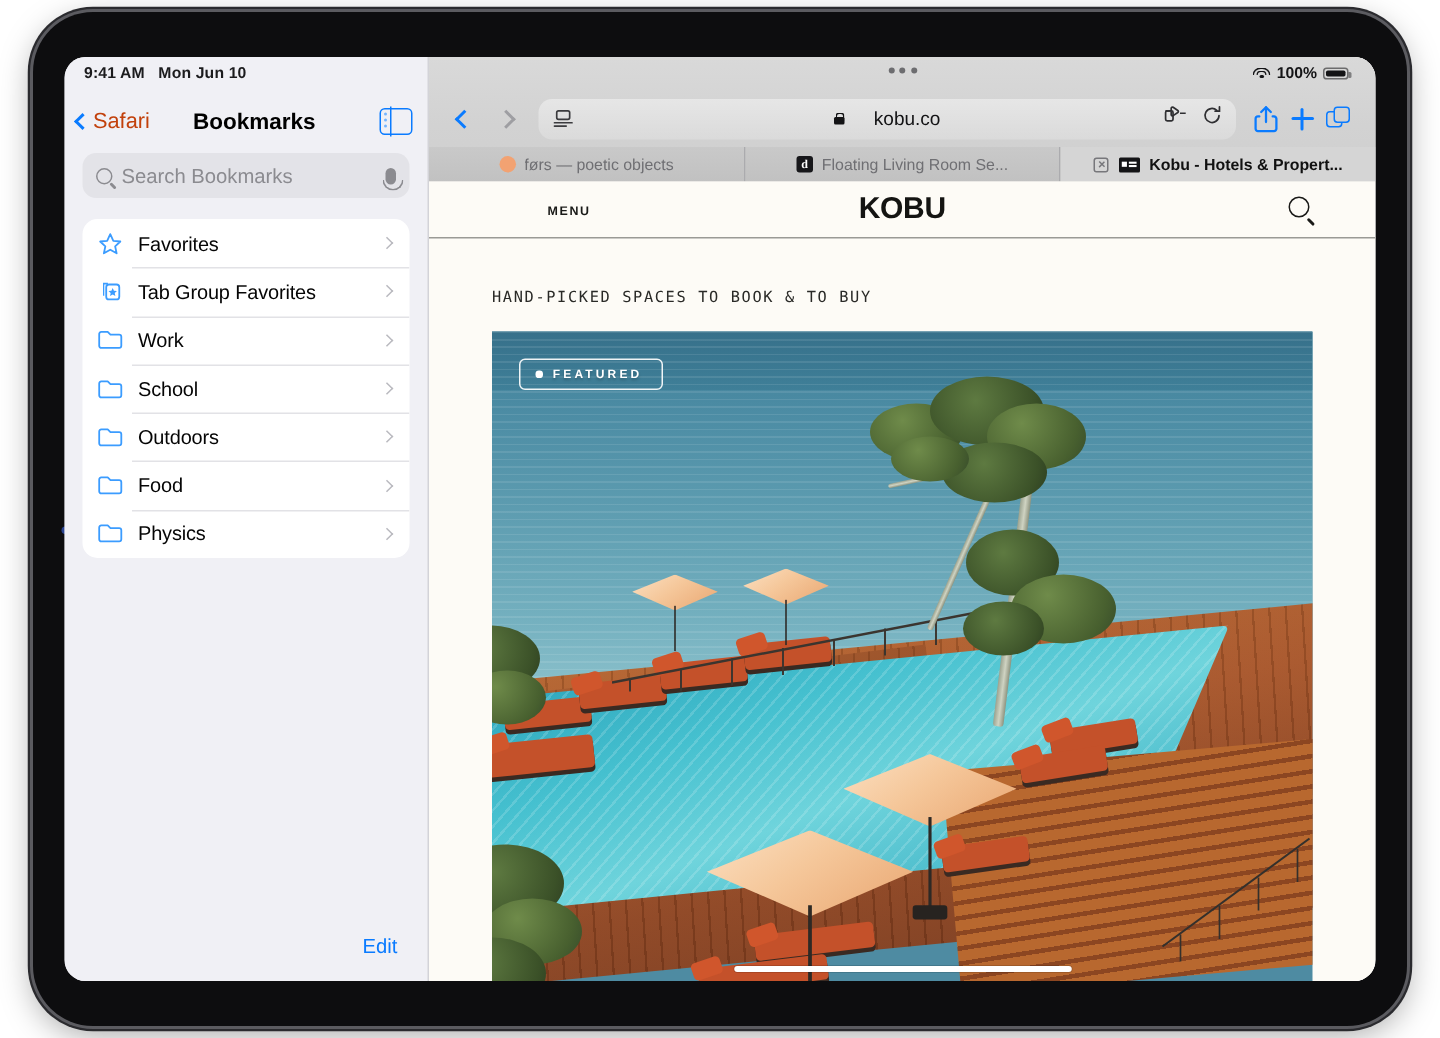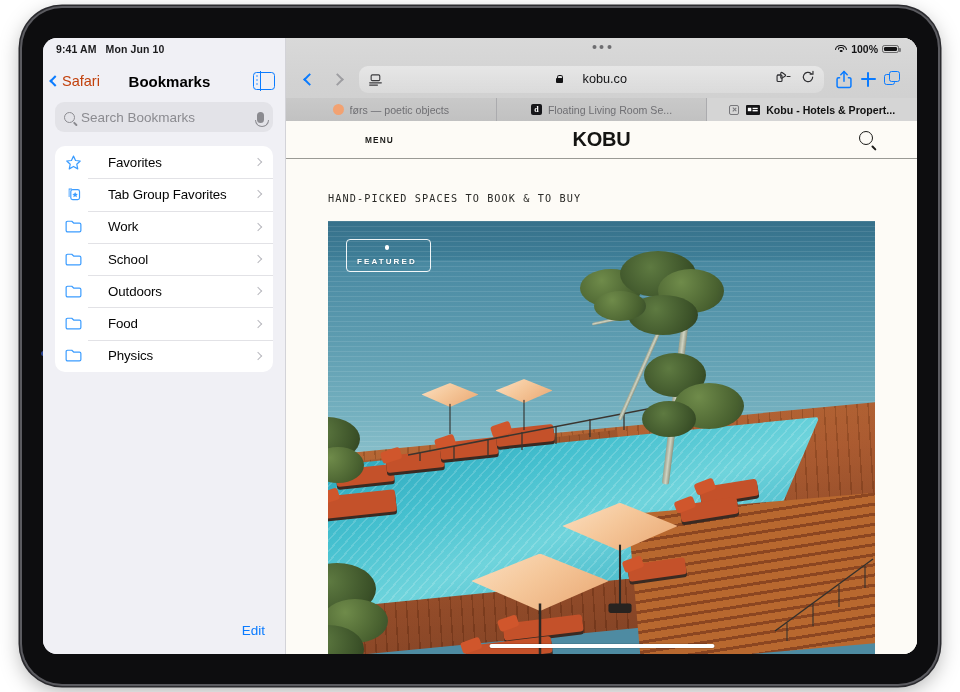--- a/index.html
+++ b/index.html
@@ -71,21 +71,21 @@
   .mag:after{content:""; position:absolute; right:-4px; bottom:-3px; width:5px; height:1.5px; background:#8b8b90; transform:rotate(45deg); border-radius:1px;}
   .mic { width:7px; height:11px; border-radius:3.5px; background:#8b8b90; position:relative; flex:0 0 auto;}
   .mic:after{content:""; position:absolute; left:-2.5px; top:8px; width:12px; height:6px;
              border:1.4px solid #8b8b90; border-top:none; border-radius:0 0 7px 7px;}
 
   .list-card {
     margin: 6px 12px 0 12px; background:#fff; border-radius: 10px; overflow: hidden;
   }
   .row {
     height: 32.3px; display:flex; align-items:center; padding-left: 10px; padding-right:10px;
-    gap: 26px; position: relative; cursor:pointer;justify-content:center;
+    gap: 10px; position: relative; cursor:pointer;justify-content:center;
   }
   .row + .row:before{
     content:""; position:absolute; left:33px; right:0; top:0; height:0.6px; background:#e2e2e6;
   }
   .row .label { flex:1; font-size:13.3px; color:#050505; letter-spacing:-.1px;}
   .chev-r { width:6px; height:6px; border-top:1.5px solid #b9b9bf; border-right:1.5px solid #b9b9bf;
             transform: rotate(45deg); flex:0 0 auto; margin-right:2px;}
   .icn { width:17px; height:17px; flex:0 0 auto; display:flex; align-items:center; justify-content:center;}
   .icn svg{ display:block; }
 
@@ -234,21 +234,20 @@
   .leaf{position:absolute; border-radius:50%;
         background:radial-gradient(circle at 35% 30%, #6f8b4a, #48602f 70%, #35492a);}
   .leaf.dk{background:radial-gradient(circle at 40% 35%, #5e7a41, #3b5128 72%, #2b3b20);}
 
   .featured-pill{
     position:absolute; left:18px; top:18px; z-index:9;
     border:1.1px solid rgba(255,255,255,.92); border-radius:4px;
     padding:5px 13px 5px 10px; display:flex; align-items:center; gap:7px;
     font-size:8px; letter-spacing:2.1px; color:#fff; font-weight:600; cursor:pointer;
     text-shadow:0 1px 2px rgba(0,0,0,.25);
-    flex-direction:column;
   }
   .featured-pill .dot{width:4.5px;height:4.5px;border-radius:50%;background:#fff;flex:0 0 auto;}
 
   .home-indicator{
     position:absolute; left:50%; transform:translateX(-50%); bottom:6px;
     width:225px; height:4.2px; border-radius:3px; background:#ffffff;
     box-shadow:0 0 0 .5px rgba(0,0,0,.18); z-index:20; cursor:pointer;
   }
 </style>
 </head>

